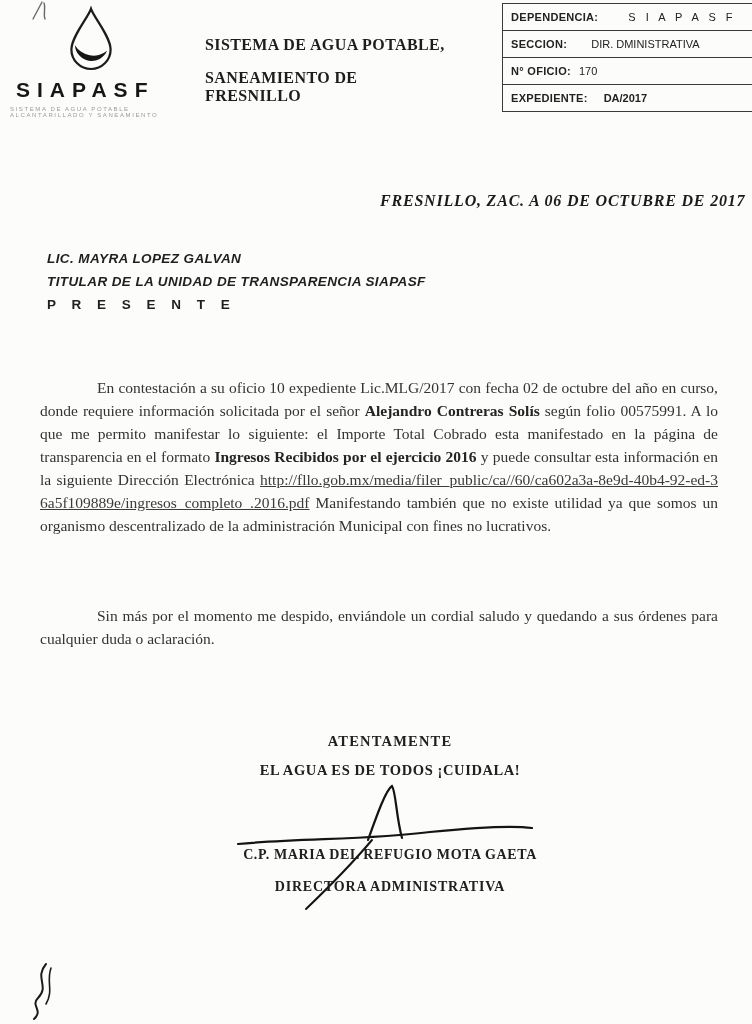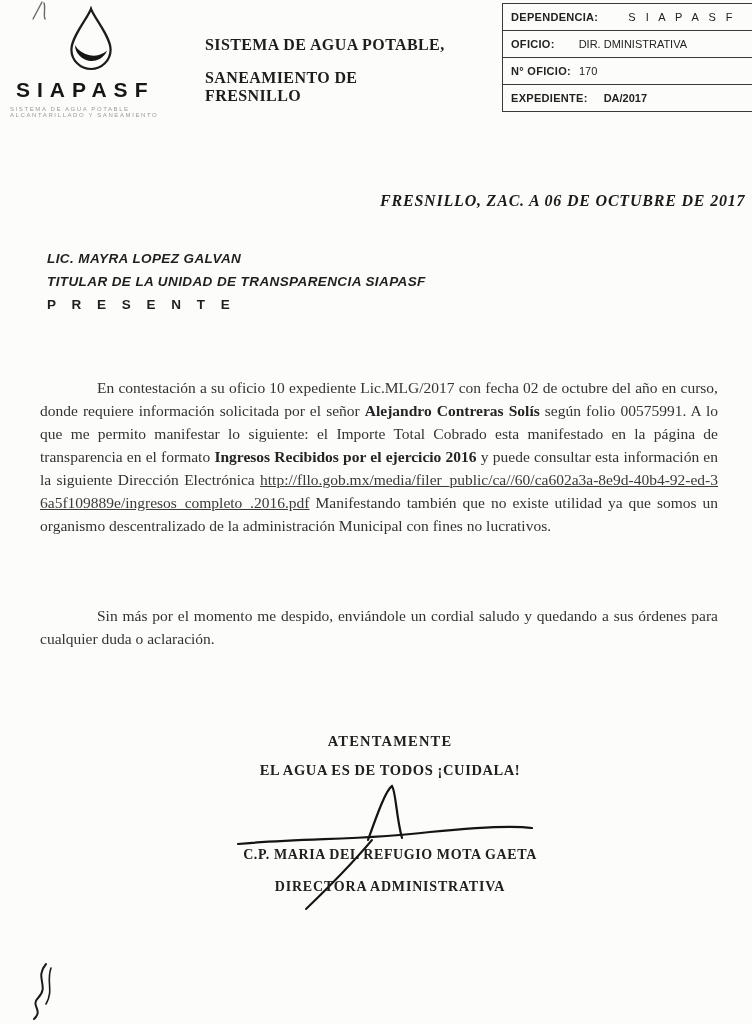--- a/index.html
+++ b/index.html
@@ -125,21 +125,21 @@
     <span class="org-line">SISTEMA DE AGUA POTABLE,</span>
     <span class="org-line">SANEAMIENTO DE FRESNILLO</span>
   </div>
 
   <div class="info-box">
     <div class="info-row r1">
       <span class="lbl">DEPENDENCIA:</span>
       <span class="val">S I A P A S F</span>
     </div>
     <div class="info-row r2">
-      <span class="lbl">OFICIO:</span>
+      <span class="lbl">SECCION:</span>
       <span class="val">DIR.  DMINISTRATIVA</span>
     </div>
     <div class="info-row r3">
       <span class="lbl">N° OFICIO:</span>
       <span class="val">170</span>
     </div>
     <div class="info-row r4">
       <span class="lbl">EXPEDIENTE:</span>
       <span class="val">DA/2017</span>
     </div>

